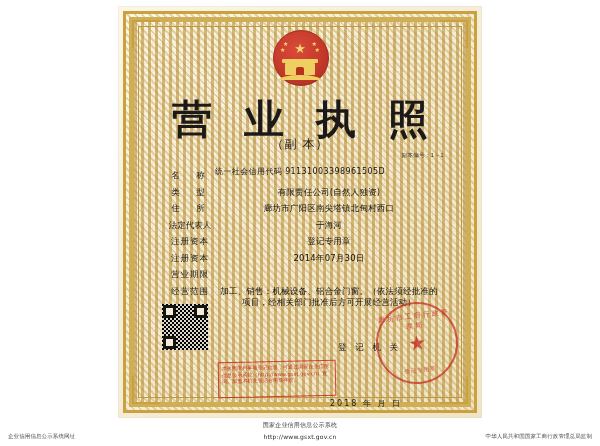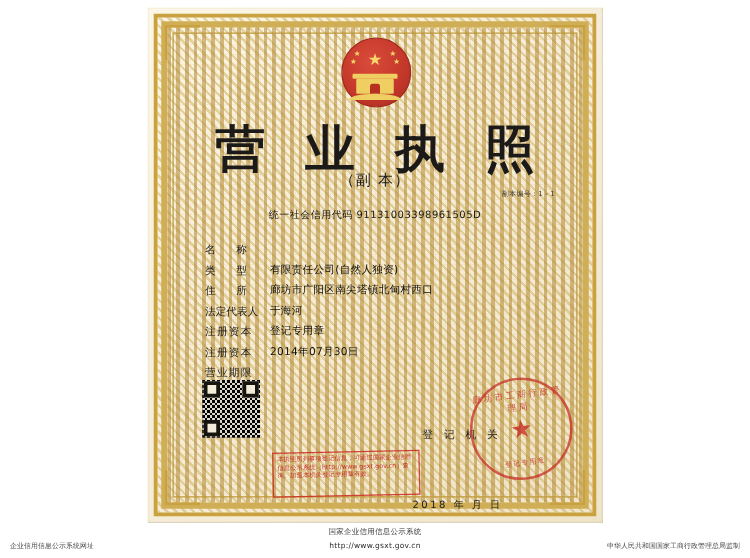--- a/index.html
+++ b/index.html
@@ -181,22 +181,23 @@
     text-align: center;
     font-size: 8px;
     color: #1c1a18;
     letter-spacing: .4px;
   }
 
   
   .fields {
     position: absolute;
     left: 46px;
-    top: 188px;
+    top: 164px;
     width: 278px;
+    text-align: center;
   }
   .row {
     display: flex;
     align-items: flex-start;
     margin-bottom: 4.5px;
   }
   .row .lbl {
     width: 52px;
     flex: 0 0 52px;
     font-size: 8.5px;
@@ -402,20 +403,24 @@
         <div class="val">登记专用章</div>
       </div>
       <div class="row">
         <div class="lbl" style="letter-spacing:1px">注册资本</div>
         <div class="val">2014年07月30日</div>
       </div>
       <div class="row">
         <div class="lbl" style="letter-spacing:1px">营业期限</div>
         <div class="val"></div>
       </div>
+      <div class="row scope">
+        <div class="lbl" style="letter-spacing:1px">经营范围</div>
+        <div class="val">加工、销售：机械设备、铝合金门窗。（依法须经批准的项目，经相关部门批准后方可开展经营活动）</div>
+      </div>
     </div>
 
     <div class="qr">
       <div class="qr-eye3"></div>
     </div>
 
     <div class="redbox">本执照所列事项登记信息，可通过国家企业信用信息公示系统（http://www.gsxt.gov.cn）查询。加盖本机关登记专用章有效。</div>
 
     <div class="reg-label">登 记 机 关</div>
 

